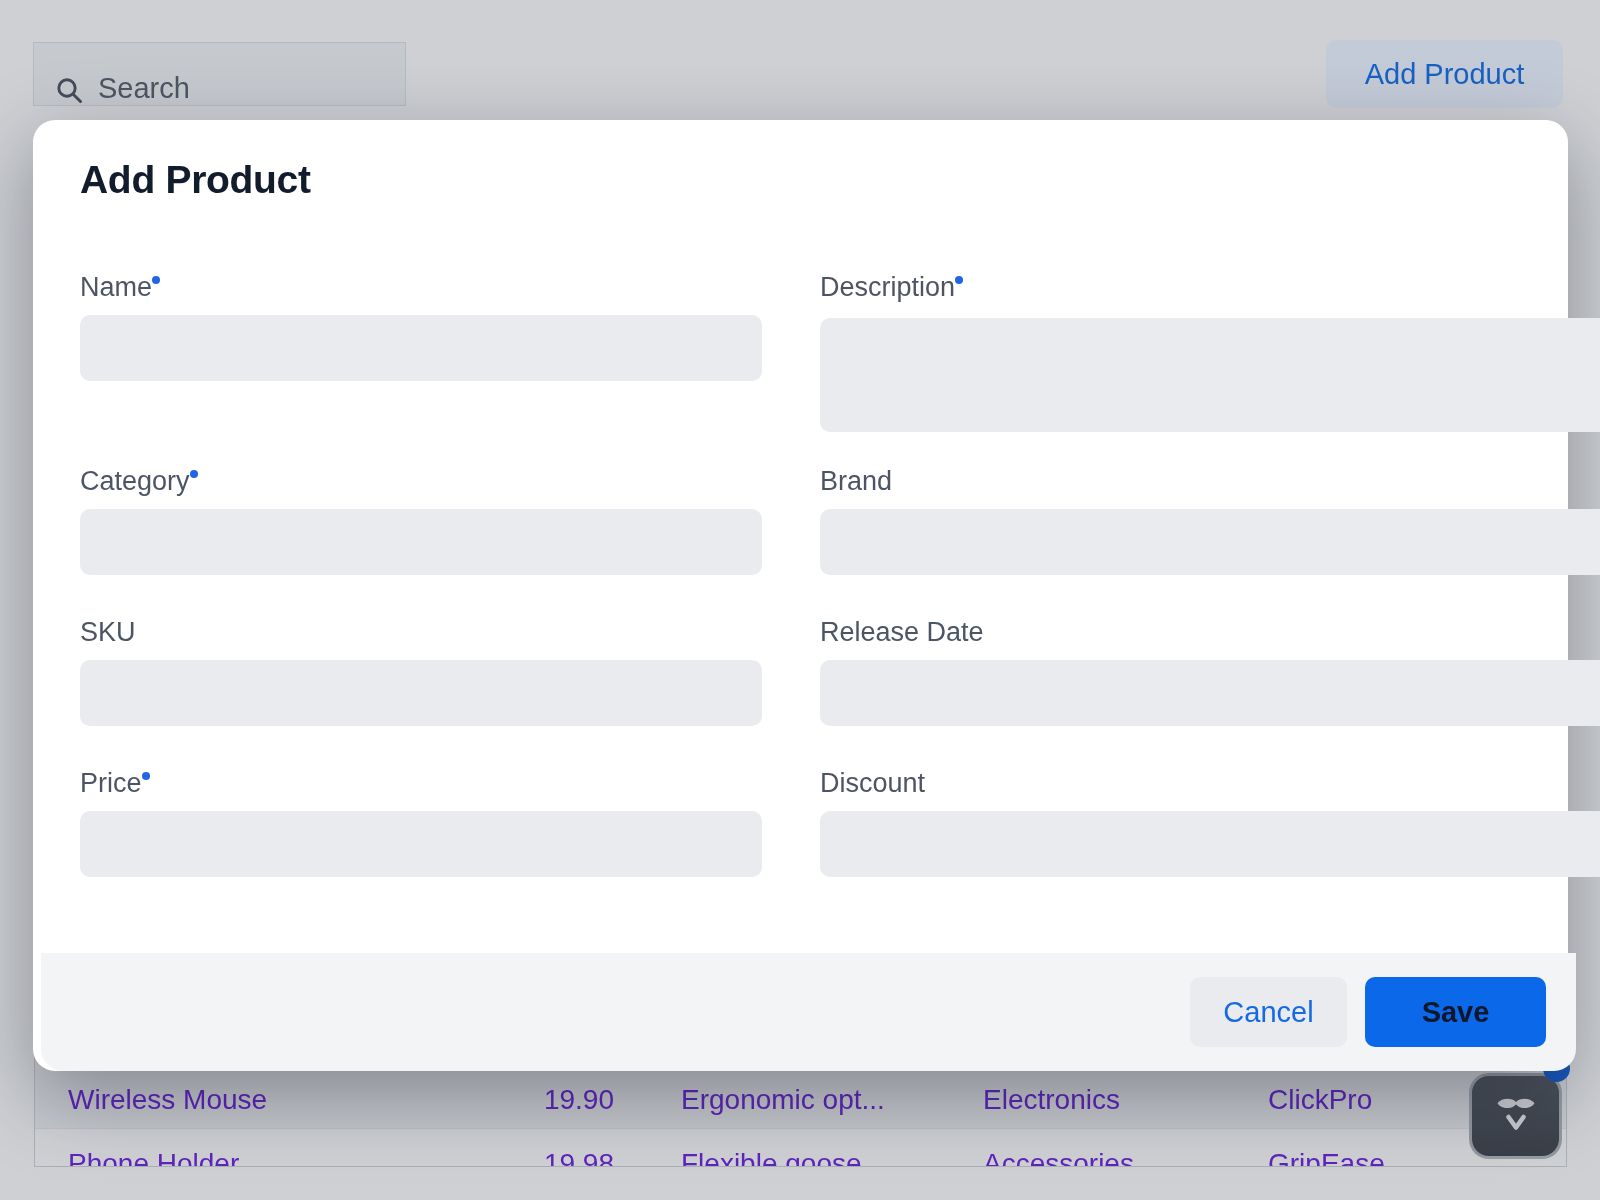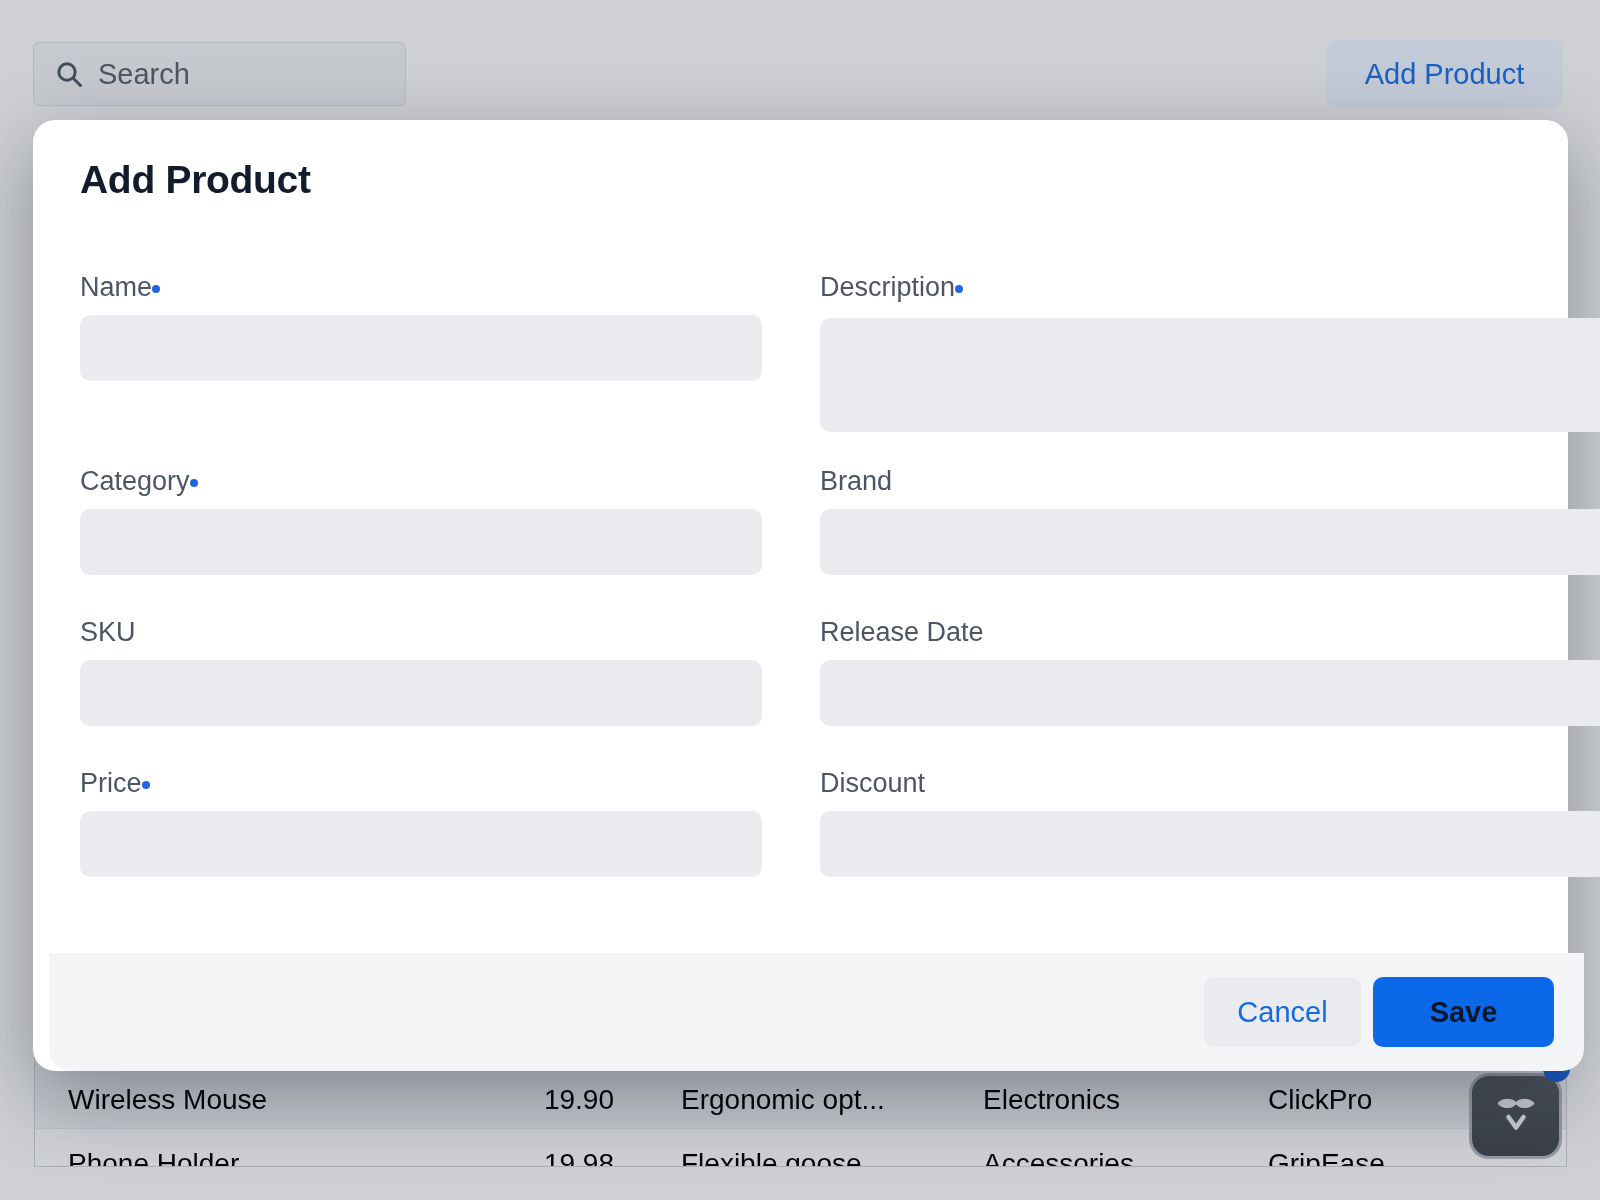--- a/index.html
+++ b/index.html
@@ -6,22 +6,22 @@
   html,body { width:1600px; height:1200px; overflow:hidden; }
   body { font-family:"Liberation Sans", sans-serif; background:#f2f4f6; position:relative; }
 
   .stage { position:absolute; inset:0; width:1600px; height:1200px; }
 
   
   .bg { position:absolute; inset:0; z-index:1; background:#f2f4f6; }
 
   .search-box {
     position:absolute; left:33px; top:42px; width:373px; height:64px;
-    background:#e9ecf0; border:1px solid rgba(160,168,180,0.25); border-radius:6px;
-    display:flex; align-items:center; padding-left:20px; gap:14px;
+    background:#e9ecf0; border:1px solid rgba(160,168,180,0.25); border-radius:0;
+    display:flex; align-items:flex-end; padding-left:20px; gap:14px;
   }
   .search-box svg { flex:0 0 auto; }
   .search-placeholder { font-size:29px; color:#59626f; }
 
   .add-product-btn {
     position:absolute; left:1326px; top:40px; width:237px; height:68px;
     background:#e6eefb; border:none; border-radius:10px;
     font-family:"Liberation Sans", sans-serif;
     font-size:29px; font-weight:500; color:#1a6fe0; cursor:pointer;
   }
@@ -29,21 +29,21 @@
   .table-wrap {
     position:absolute; left:34px; top:1020px; width:1533px; height:147px;
     background:#f4f5f7; border:1px solid #c9cdd3; overflow:hidden;
   }
   .t-row { position:absolute; left:0; width:100%; }
   .t-row-1 { top:0; height:108px; background:#e9ebee; border-bottom:1px solid #dfe2e6; }
   .t-row-2 { top:109px; height:80px; background:#f4f5f7; }
   .t-line { position:absolute; left:0; width:100%; height:28px; }
   .t-row-1 .t-line { top:63px; }
   .t-row-2 .t-line { top:18px; }
-  .t-cell { position:absolute; font-size:28px; color:#000000; white-space:nowrap; }
+  .t-cell { position:absolute; font-size:28px; color:#6d28d9; white-space:nowrap; }
   .c-name  { left:33px;  width:380px; }
   .c-price { left:420px; width:159px; text-align:right; }
   .c-desc  { left:646px; width:270px; }
   .c-cat   { left:948px; width:270px; }
   .c-brand { left:1233px; width:220px; }
 
   .assistant-btn {
     position:absolute; left:1469px; top:1073px; width:93px; height:86px;
     border-radius:20px; border:3px solid rgba(226,230,236,0.65);
     background:linear-gradient(180deg,#596068 0%,#41474f 100%);
@@ -61,42 +61,42 @@
   .modal {
     position:absolute; z-index:10; left:33px; top:120px; width:1535px; height:951px;
     background:#ffffff; border-radius:22px;
     box-shadow:0 25px 80px rgba(10,15,30,0.35);
   }
   .modal-title {
     position:absolute; left:47px; top:38px;
     font-size:39px; font-weight:700; color:#121c2c; letter-spacing:-0.3px;
   }
   .field { position:absolute; }
-  .f-label { display:flex; align-items:center; gap:0; height:30px;
+  .f-label { display:flex; align-items:flex-start; gap:0; height:30px;
     font-size:27px; color:#4b5564; }
   .req-dot { width:8px; height:8px; border-radius:50%; background:#2265e2; margin-top:4px; }
   .f-input {
     margin-top:13px; width:100%; height:66px; background:#e9ebee;
     border:none; border-radius:10px; position:relative;
   }
   .f-input.tall { height:114px; margin-top:16px; }
   .cal-icon { position:absolute; right:20px; top:16px; }
 
   .col-l { left:47px;  width:682px; }
   .col-r { left:787px; width:844px; }
   .row-1 { top:152px; }
   .row-2 { top:346px; }
   .row-3 { top:497px; }
   .row-4 { top:648px; }
 
   .modal-footer {
-    position:absolute; left:16px; bottom:0; width:100%; height:118px;
+    position:absolute; left:8px; bottom:0; width:100%; height:118px;
     background:#f3f4f6; border-radius:0 0 22px 22px;
     display:flex; align-items:center; justify-content:flex-end;
-    gap:12px; padding-right:30px;
+    gap:18px; padding-right:30px;
   }
   .btn { height:70px; border:none; border-radius:10px; cursor:pointer;
     font-family:"Liberation Sans", sans-serif; font-size:29px; }
   .btn-cancel { width:157px; background:#e9ebef; color:#146ae4; font-weight:500; }
   .btn-save   { width:181px; background:#0b68e8; color:#0f172a; font-weight:600; }
 </style>
 </head>
 <body>
 
 <div class="stage">

